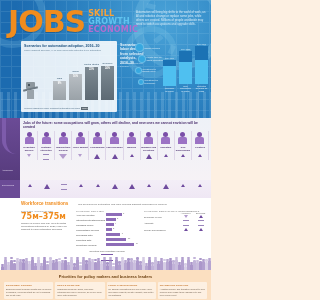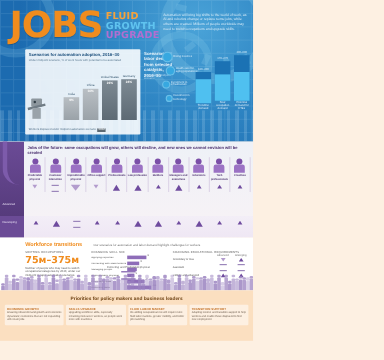--- a/index.html
+++ b/index.html
@@ -102,21 +102,21 @@
   .sidetab .curve{position:absolute;left:2px;top:-10px;width:16px;height:46px;
       border-left:4px solid #7d5bab;border-bottom-left-radius:14px;}
 
   .band2{position:relative;height:18px;background:linear-gradient(#f3eef7,#efe7f4);}
   .band2 .tabl{position:absolute;left:0;top:0;width:20px;height:18px;background:#6b4b96;}
   .band2 .tabl span{position:absolute;left:2px;top:4px;font-size:2.4px;color:#e6dcf3;}
   .band2 .row{position:absolute;left:21px;right:2px;top:2px;display:flex;}
   .band2 .c{flex:1;display:flex;justify-content:center;}
 
   
-  .wt{position:relative;height:44px;background:#ffffff;}
+  .wt{position:relative;height:72px;background:#ffffff;}
   .wt-h{position:absolute;left:21px;top:3px;font-size:4.6px;font-weight:bold;color:#f08c1e;}
   .wt-s{position:absolute;left:78px;top:5px;right:4px;font-size:2.5px;color:#6b6b6b;}
   .col-h{font-size:2.3px;font-weight:bold;color:#8a8a8a;letter-spacing:.2px;}
   .c1{position:absolute;left:21px;top:12px;width:50px;}
   .bignum{font-size:8px;font-weight:bold;color:#f08c1e;line-height:9px;
           font-family:"DejaVu Sans",sans-serif;}
   .c1 p{margin:1px 0 0 0;font-size:2.4px;color:#5b5b5b;line-height:3.1px;}
   .c2{position:absolute;left:76px;top:12px;width:62px;}
   .srow{display:flex;align-items:center;height:5px;}
   .sname{width:30px;font-size:2.3px;color:#4b4b4b;white-space:nowrap;overflow:hidden;}
@@ -162,23 +162,23 @@
         <i style="transform: rotate(257.143deg);"></i>
         <i style="transform: rotate(282.857deg);"></i>
       </div>
     <div class="gear g2"></div>
     <div class="gear g3"></div>
     <div class="city"></div>
 
     <div class="title-wrap">
       <div class="jobs">JOBS</div>
       <div class="lgc">
-        <div class="l">FLUID</div>
+        <div class="l">SKILL</div>
         <div class="g">GROWTH</div>
-        <div class="c">UPGRADE</div>
+        <div class="c">ECONOMIC</div>
       </div>
     </div>
 
     <div class="intro">Automation will bring big shifts to the world of work, as AI and robotics change or replace some jobs, while others are created. Millions of people worldwide may need to switch occupations and upgrade skills.</div>
 
     <div class="panel p-left">
       <div class="p-head">Scenarios for automation adoption, 2016–30</div>
       <div class="p-sub">Under midpoint scenario, % of work hours with potential to be automated</div>
       <div class="robot">
         <div class="head"></div>

